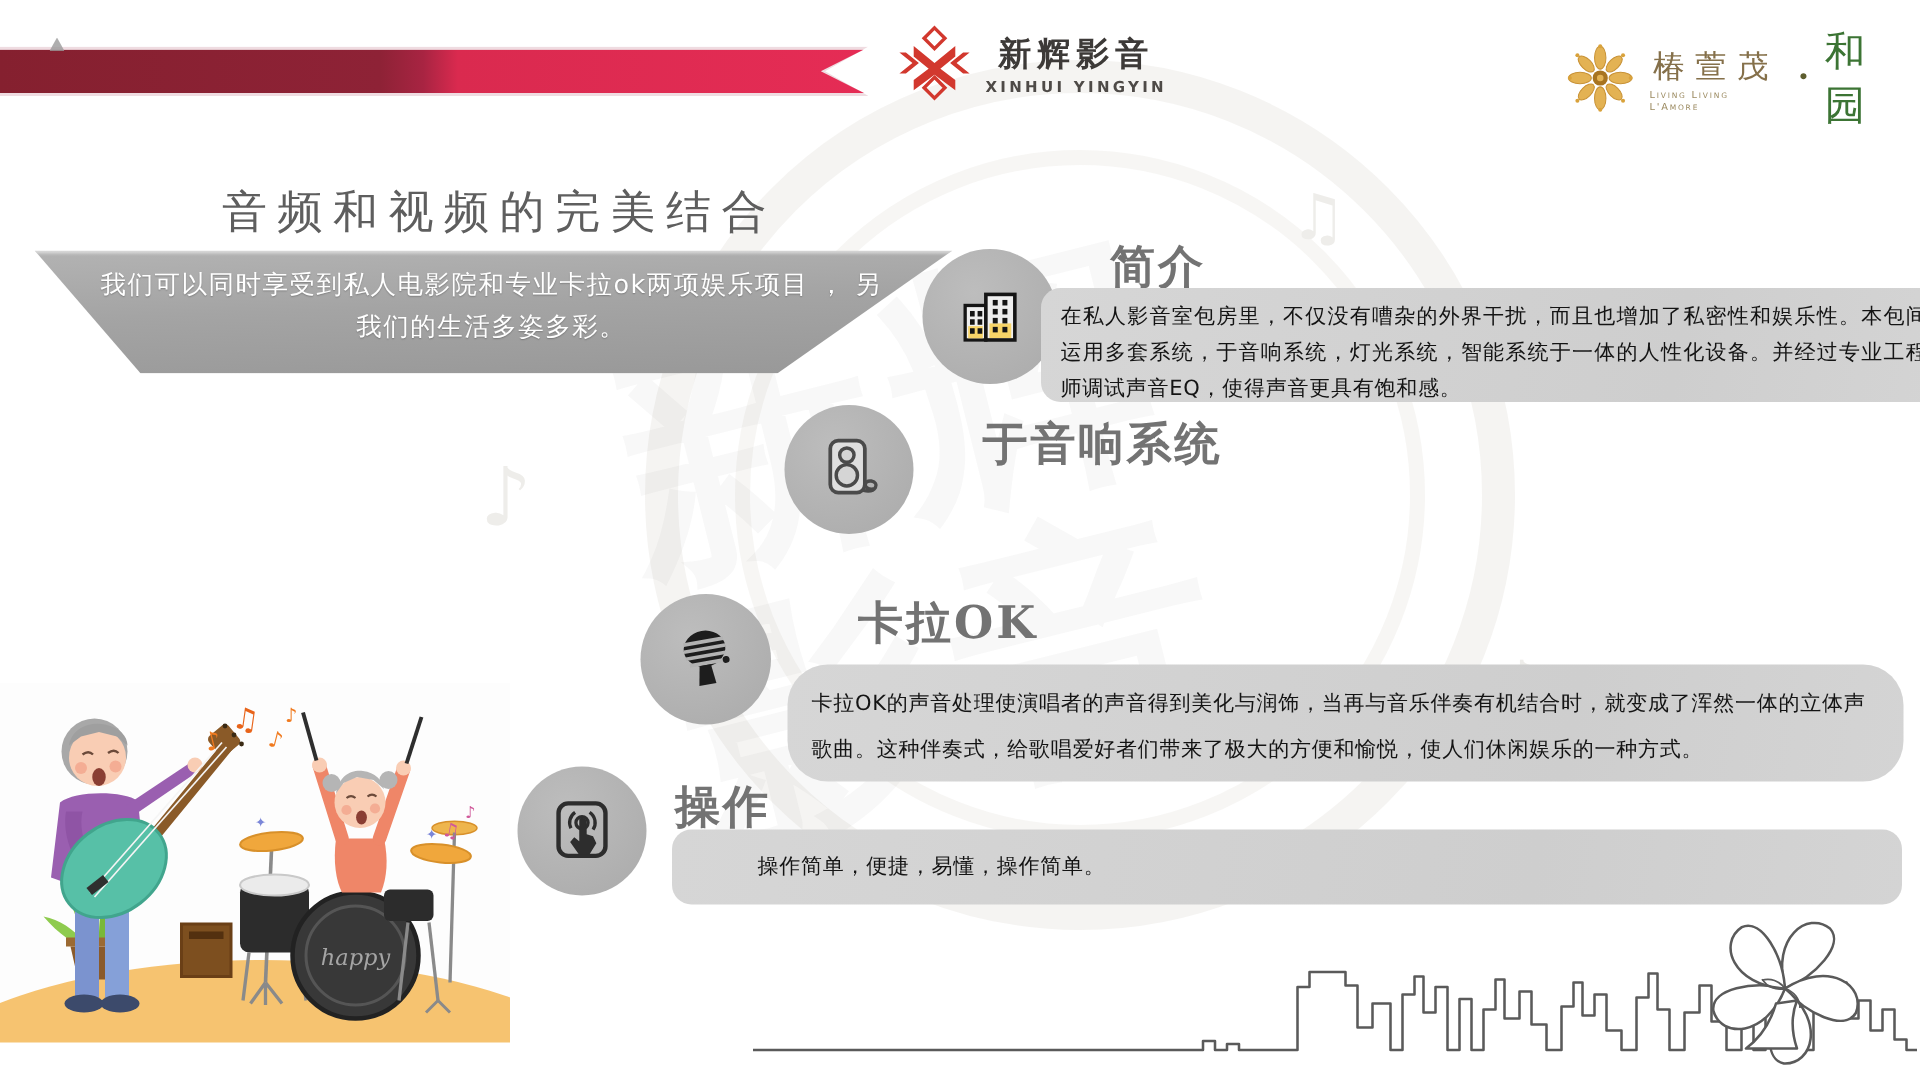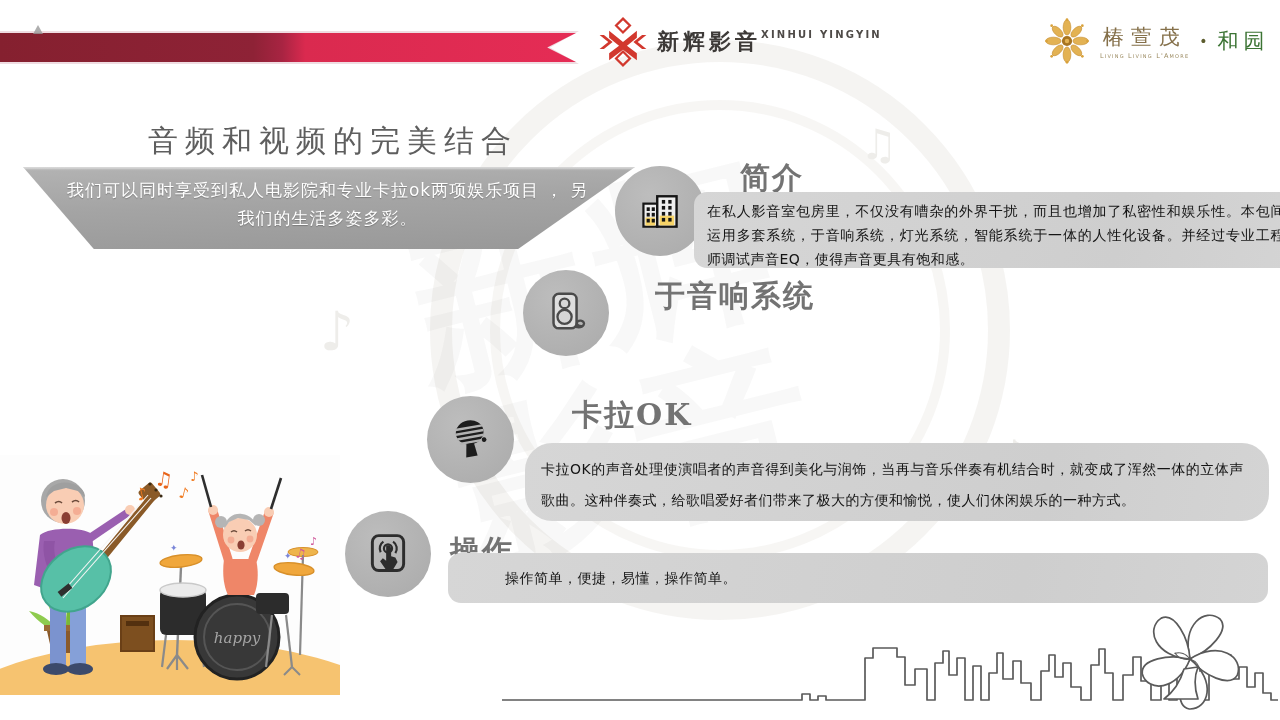--- a/index.html
+++ b/index.html
@@ -16,30 +16,30 @@
   
   .ribbon-outline { position:absolute; left:0; top:31px; width:579px; height:33px; background:#efdce1;
      clip-path:polygon(0 0,100% 0,95% 50%,100% 100%,0 100%); z-index:1; }
   .ribbon { position:absolute; left:0; top:33px; width:576px; height:29px;
      background:linear-gradient(90deg,#85202f 0%,#8e2236 44%,#a82442 49%,#da2a4f 53%,#e52c55 100%);
      clip-path:polygon(0 0,100% 0,95% 50%,100% 100%,0 100%); z-index:2; }
   .tiny-mark { position:absolute; left:33px; top:25px; width:10px; height:9px; background:#9a9a9a;
      clip-path:polygon(50% 0,100% 100%,0 100%); opacity:.8; z-index:3; }
 
   .brand-center { position:absolute; left:597px; top:16px; display:flex; align-items:center; gap:8px; z-index:2; }
-  .brand-center .txt { display:flex; flex-direction:row; }
+  .brand-center .txt { display:flex; flex-direction:column;align-items:center; }
   .brand-cn { font-size:22px; font-weight:bold; color:#3d3a38; letter-spacing:4px; }
   .brand-en { font-size:10px; font-weight:bold; color:#4e4a47; letter-spacing:2.2px; margin-top:2px; }
 
   .brand-right { position:absolute; left:1044px; top:16px; display:flex; align-items:center; gap:10px; z-index:2; }
   .br-txt { display:flex; flex-direction:column; align-items:center; }
   .br-name { font-size:21px; color:#85704a; letter-spacing:7px; font-family:Liberation Serif, serif; }
   .br-sub { font-size:6.5px; color:#9b8a60; letter-spacing:1.2px; font-variant:small-caps; margin-top:1px; }
   .br-dot { font-size:14px; color:#5d5d2e; }
-  .br-suffix { font-size:21px; color:#3c7434; letter-spacing:5px; font-family:Liberation Serif, serif; }
+  .br-suffix { font-size:27px; color:#3c7434; letter-spacing:5px; font-family:Liberation Serif, serif; }
 
   
   .page-title { position:absolute; left:148px; top:121px; z-index:2; font-size:30px; color:#5e5e5e;
      letter-spacing:7px; font-family:"DejaVu Serif",serif; }
   .intro-banner { position:absolute; left:20px; top:167px; width:615px; height:82px; z-index:2;
      background:linear-gradient(178deg,#b3b3b3 0%,#a4a4a4 45%,#989898 100%);
      clip-path:polygon(0.5% 0,100% 0,81% 100%,12% 100%);
      box-shadow:inset 0 2px 2px rgba(255,255,255,.5); text-align:center; padding-top:9px; }
   .intro-banner .l1,.intro-banner .l2 { color:#ffffff; font-size:17px; letter-spacing:1px;
      text-shadow:0 1px 1px rgba(0,0,0,.25); line-height:28px; }
@@ -57,21 +57,21 @@
   .box-operate { left:448px; top:553px; width:820px; height:50px; padding:0 0 0 57px; line-height:50px; }
 
   .c-intro   { left:615px; top:166px; width:90px; height:90px; }
   .c-cinema  { left:523px; top:270px; width:86px; height:86px; }
   .c-karaoke { left:427px; top:396px; width:87px; height:87px; }
   .c-operate { left:345px; top:511px; width:86px; height:86px; }
 
   .h-intro   { left:740px; top:158px; }
   .h-cinema  { left:655px; top:276px; }
   .h-karaoke { left:528px; top:395px;margin-left:44px; }
-  .h-operate { left:450px; top:531px; }
+  .h-operate { left:450px; top:518px; }
 
   
   .illustration { position:absolute; left:0; top:455px; width:340px; height:240px; z-index:2; }
   .skyline { position:absolute; left:500px; top:613px; width:780px; height:100px; z-index:1; }
 </style>
 </head>
 <body>
 
 <div class="slide">
 

